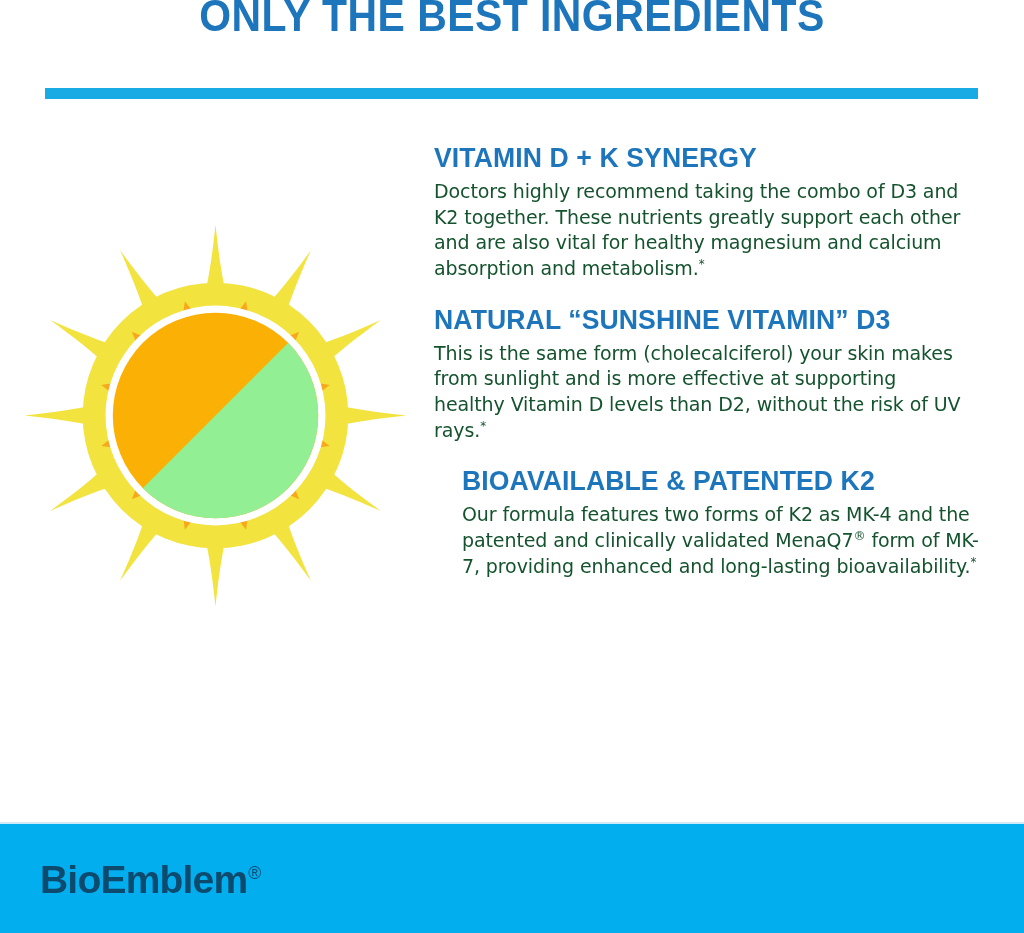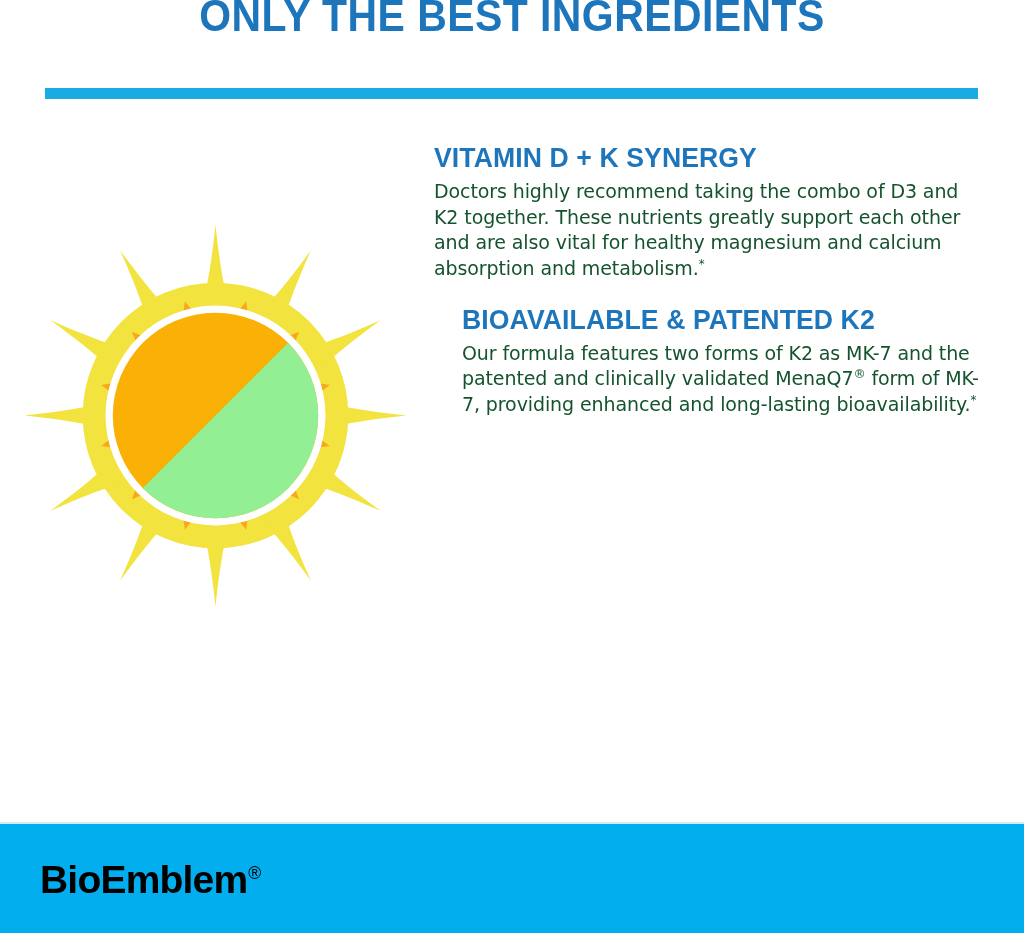--- a/index.html
+++ b/index.html
@@ -97,21 +97,21 @@
     position:absolute;
     left:0; top:0; width:1024px; height:2px;
     background:#cfeaf4;
   }
   .logo{
     position:absolute;
     left:40px; top:36px;
     font-family:"Liberation Sans", sans-serif;
     font-weight:bold;
     font-size:39px;
-    color:#000000;
+    color:#0c4a6e;
     letter-spacing:-0.8px;
     white-space:nowrap;
   }
   .logo .logo-reg{
     font-size:0.45em;
     vertical-align:super;
     font-weight:normal;
     line-height:0;
     margin-left:1px;
   }
@@ -186,24 +186,28 @@
     </svg>
   </div>
 
   <div class="text-col">
 
     <div class="block">
       <div class="block-heading">VITAMIN D + K SYNERGY</div>
       <div class="block-body"><span>Doctors highly recommend taking the combo of D3 and K2 together. These nutrients greatly support each other and are also vital for healthy magnesium and calcium absorption and metabolism.</span><sup>*</sup></div>
     </div>
 
+    <div class="block">
+      <div class="block-heading">NATURAL “SUNSHINE VITAMIN” D3</div>
+      <div class="block-body"><span>This is the same form (cholecalciferol) your skin makes from sunlight and is more effective at supporting healthy Vitamin D levels than D2, without the risk of UV rays.</span><sup>*</sup></div>
+    </div>
 
     <div class="block">
       <div class="block-heading">BIOAVAILABLE &amp; PATENTED K2</div>
-      <div class="block-body"><span>Our formula features two forms of K2 as MK-7 and the patented and clinically validated MenaQ7</span><span class="reg">®</span><span> form of MK-7, providing enhanced and long-lasting bioavailability.</span><sup>*</sup></div>
+      <div class="block-body"><span>Our formula features two forms of K2 as MK-4 and the patented and clinically validated MenaQ7</span><span class="reg">®</span><span> form of MK-7, providing enhanced and long-lasting bioavailability.</span><sup>*</sup></div>
     </div>
 
   </div>
 </div>
 
 <div class="footer">
   <div class="footer-rule"></div>
   <div class="logo"><span>BioEmblem</span><span class="logo-reg">®</span></div>
 </div>
 

